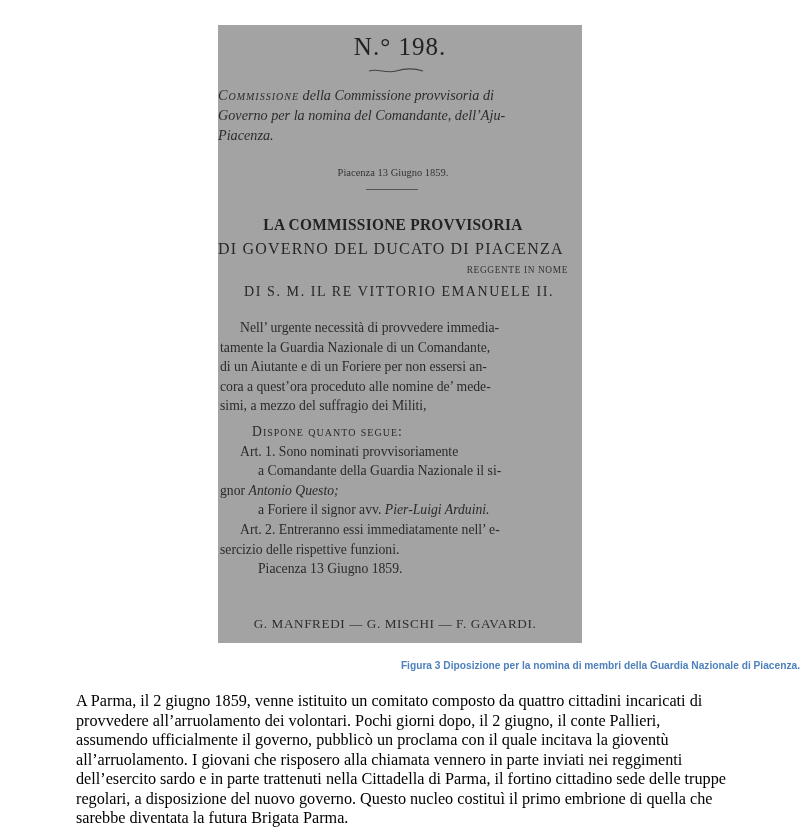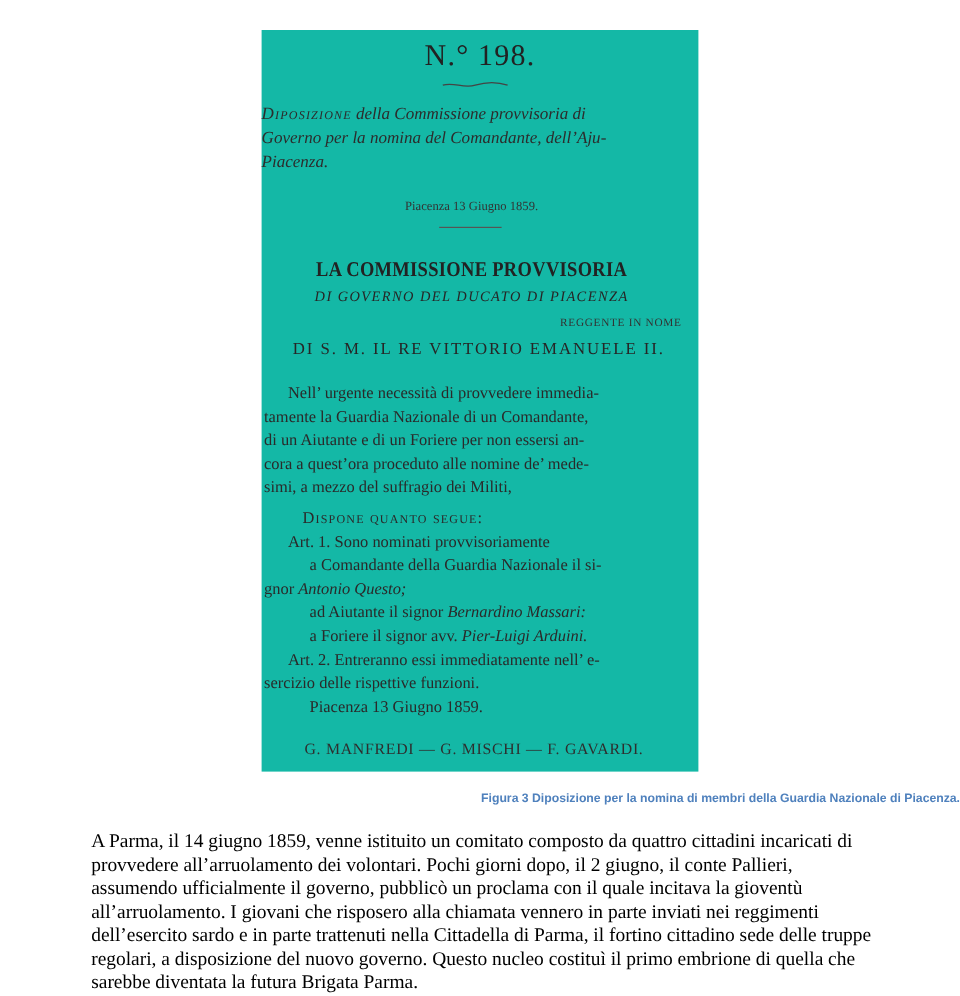--- a/index.html
+++ b/index.html
@@ -1,20 +1,20 @@
 <!DOCTYPE html>
 <html><head>
 <meta charset="utf-8">
 <style>
   html, body { margin: 0; padding: 0; background: #ffffff; }
   body { width: 800px; height: 830px; position: relative; overflow: hidden; }
 
   .scan {
     position: absolute; left: 218px; top: 25px; width: 364px; height: 618px;
-    background: #14b8a6;
+    background: #a3a3a3;
     font-family: "DejaVu Serif", "Liberation Serif", serif;
     color: #2a2a2a;
   }
   .scan .num {
     position: absolute; left: 0; right: 0; top: 8px; text-align: center;
     font-family: "Liberation Serif", serif; font-size: 25px; letter-spacing: 1px; color: #222;
   }
   .scan .swash {
     position: absolute; left: 150px; top: 43px; width: 56px; height: 6px;
   }
@@ -31,22 +31,22 @@
   }
   .scan .rule-short {
     position: absolute; left: 148px; top: 164px; width: 52px; height: 1px; background: #555;
   }
   .scan .h1 {
     position: absolute; left: 0; right: 14px; top: 189px; text-align: center;
     font-family: "Liberation Serif", serif; font-size: 17.5px; font-weight: bold; letter-spacing: 0.3px; color: #222;
     transform: scaleX(0.88);
   }
   .scan .h2 {
-    position: absolute; left: 0; right: 14px; top: 215px; text-align: center;
-    font-family: "Liberation Serif", serif; font-size: 12px; letter-spacing: 1.2px; color: #262626; font-style: italic;
+    position: absolute; left: 0; right: 14px; top: 215px; text-align: left;
+    font-family: "Liberation Serif", serif; font-size: 16px; letter-spacing: 1.2px; color: #262626;
   }
   .scan .h3 {
     position: absolute; left: 0; right: 14px; top: 240px; text-align: right;
     font-family: "Liberation Serif", serif; font-size: 9.4px; letter-spacing: 0.6px; color: #333;
   }
   .scan .h4 {
     position: absolute; left: 12px; right: 14px; top: 259px; text-align: center;
     font-family: "Liberation Serif", serif; font-size: 14px; letter-spacing: 1.6px; color: #262626;
   }
   .scan .body {
@@ -78,21 +78,21 @@
 </head>
 <body>
 
 <div class="scan">
   <div class="num">N.° 198.</div>
   <svg class="swash" viewBox="0 0 56 6">
     <path d="M1 3 C 10 0, 18 6, 28 3 S 46 0, 55 3" stroke="#444" stroke-width="1.1" fill="none"></path>
   </svg>
 
   <div class="intro">
-    <span class="line"><span class="sc">Diposizione</span><span> della Commissione provvisoria di</span></span>
+    <span class="line"><span class="sc">Commissione</span><span> della Commissione provvisoria di</span></span>
     <span class="line">Governo per la nomina del Comandante, dell’Aju-</span>
     <span class="line">Piacenza.</span>
   </div>
 
   <div class="place-date">Piacenza 13 Giugno 1859.</div>
   <div class="rule-short"></div>
 
   <div class="h1">LA COMMISSIONE PROVVISORIA</div>
   <div class="h2">DI GOVERNO DEL DUCATO DI PIACENZA</div>
   <div class="h3">REGGENTE IN NOME</div>
@@ -101,33 +101,32 @@
   <div class="body">
     <span class="line ind1">Nell’ urgente  necessità di provvedere immedia-</span>
     <span class="line">tamente la Guardia Nazionale di un Comandante,</span>
     <span class="line">di un Aiutante e di un Foriere per non essersi an-</span>
     <span class="line">cora a quest’ora proceduto alle nomine de’ mede-</span>
     <span class="line">simi, a mezzo del suffragio dei Militi,</span>
     <span class="line ind2 sc" style="margin-top:6px">Dispone quanto segue:</span>
     <span class="line ind1">Art. 1. Sono nominati provvisoriamente</span>
     <span class="line ind3">a Comandante della Guardia Nazionale il si-</span>
     <span class="line"><span>gnor </span><i>Antonio Questo;</i></span>
-    <span class="line ind3"><span>ad Aiutante il signor </span><i>Bernardino Massari:</i></span>
     <span class="line ind3"><span>a Foriere il signor avv. </span><i>Pier-Luigi Arduini.</i></span>
     <span class="line ind1">Art. 2. Entreranno essi immediatamente nell’ e-</span>
     <span class="line">sercizio delle rispettive funzioni.</span>
     <span class="line ind3">Piacenza 13 Giugno 1859.</span>
   </div>
 
   <div class="signatures">G. MANFREDI — G. MISCHI — F. GAVARDI.</div>
 </div>
 
 <div class="caption">Figura 3 Diposizione per la nomina di membri della Guardia Nazionale di Piacenza.</div>
 
 <div class="para">
-  <span class="line">A Parma, il 14 giugno 1859, venne istituito un comitato composto da quattro cittadini incaricati di</span>
+  <span class="line">A Parma, il 2 giugno 1859, venne istituito un comitato composto da quattro cittadini incaricati di</span>
   <span class="line">provvedere all’arruolamento dei volontari. Pochi giorni dopo, il 2 giugno, il conte Pallieri,</span>
   <span class="line">assumendo ufficialmente il governo, pubblicò un proclama con il quale incitava la gioventù</span>
   <span class="line">all’arruolamento. I giovani che risposero alla chiamata vennero in parte inviati nei reggimenti</span>
   <span class="line">dell’esercito sardo e in parte trattenuti nella Cittadella di Parma, il fortino cittadino sede delle truppe</span>
   <span class="line">regolari, a disposizione del nuovo governo. Questo nucleo costituì il primo embrione di quella che</span>
   <span class="line">sarebbe diventata la futura Brigata Parma.</span>
 </div>
 
 </body></html>

